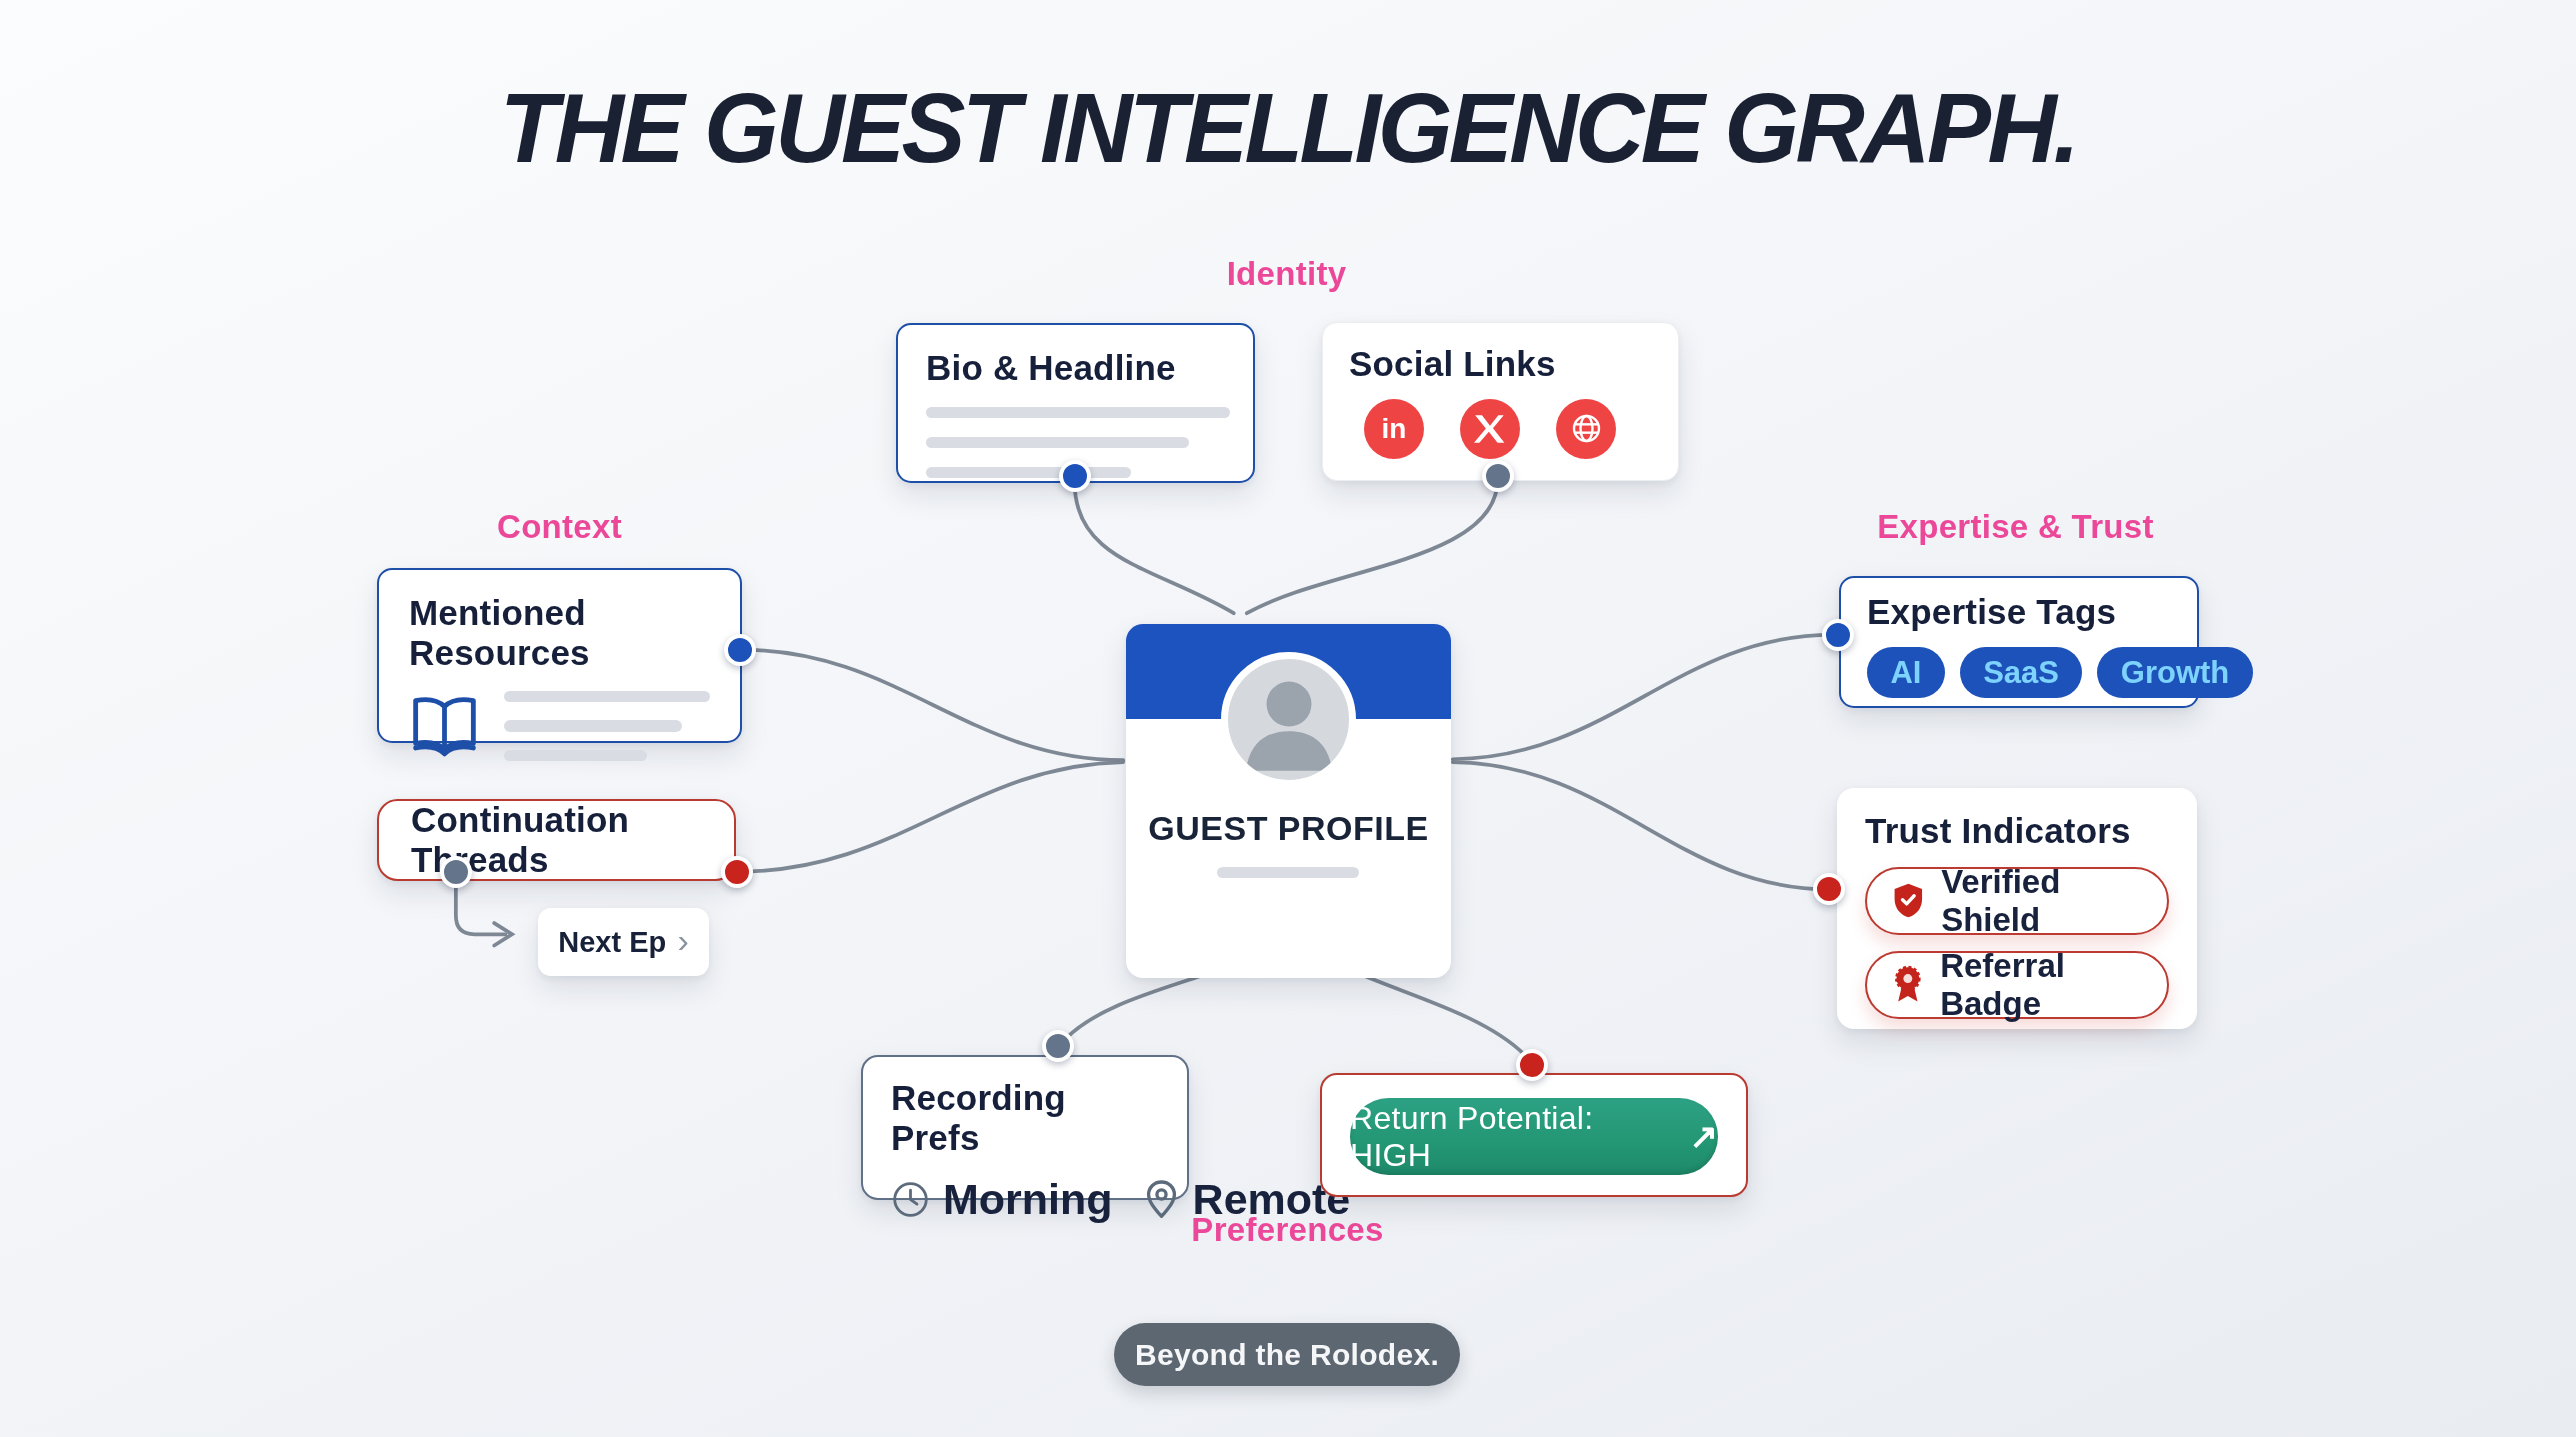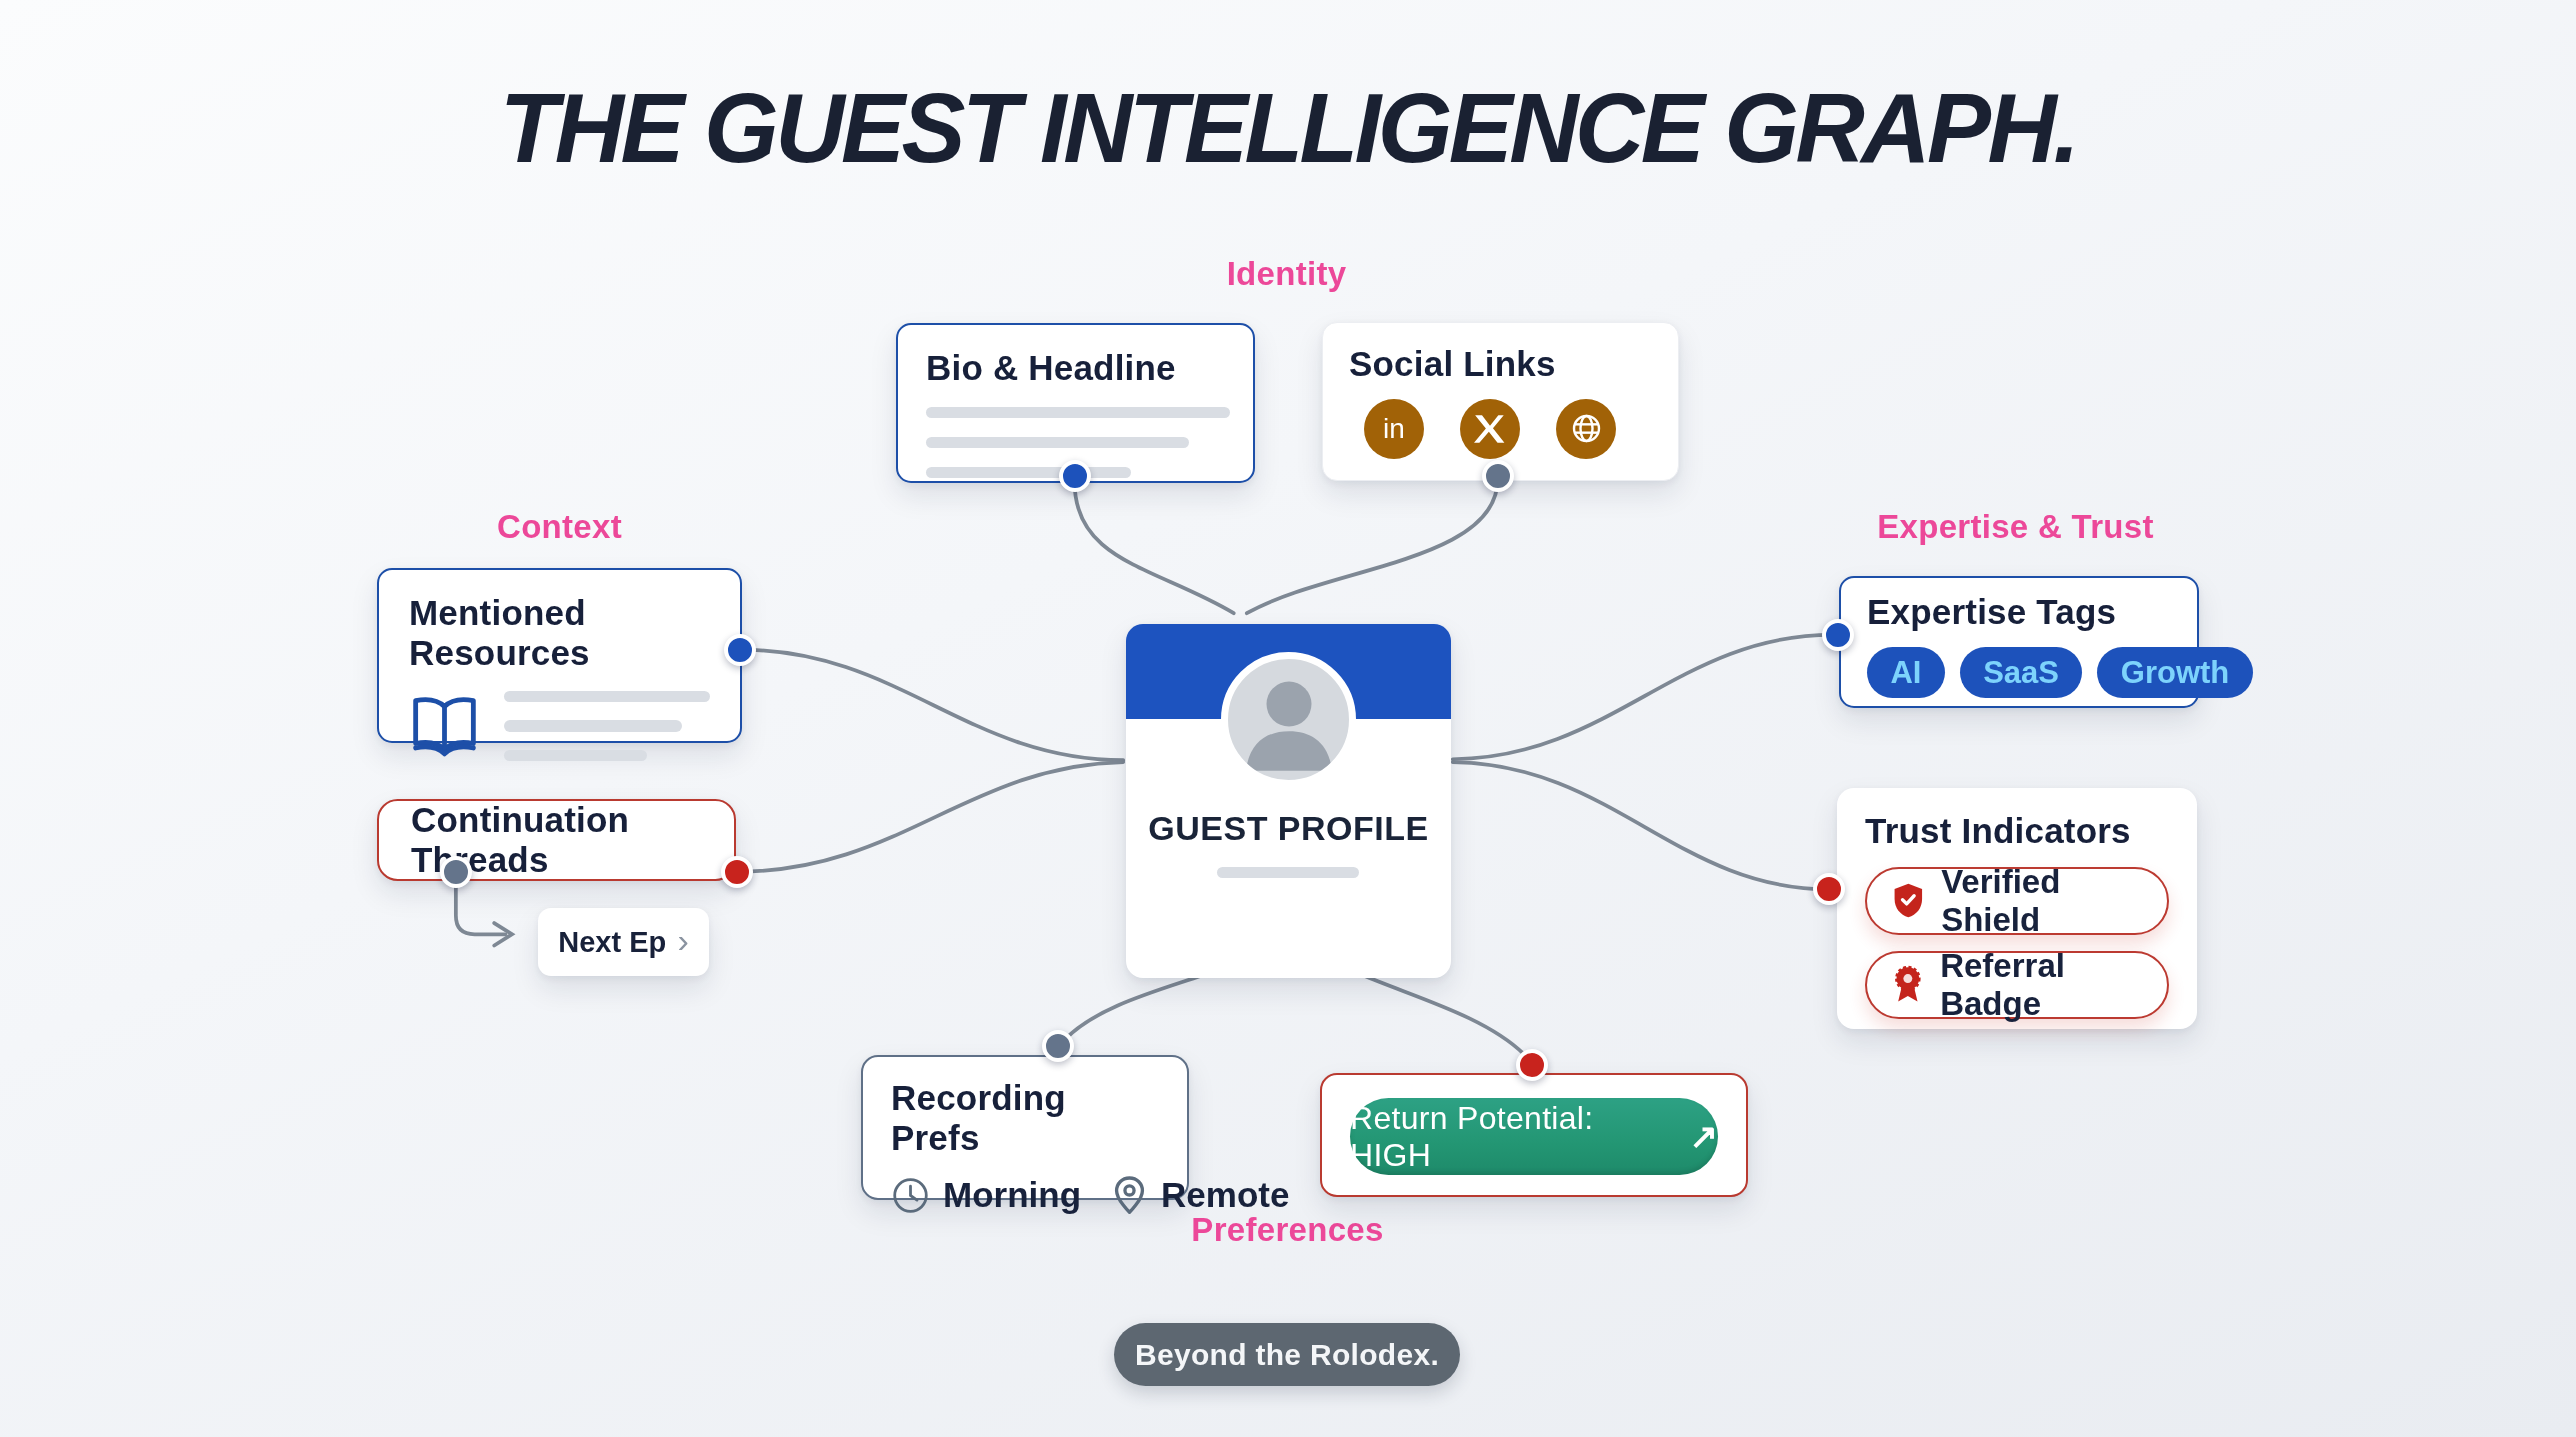--- a/index.html
+++ b/index.html
@@ -46,23 +46,23 @@
   .sk { background:#d9dde3; border-radius:6.6px; height:11.2px; }
 
   
   .card-bio { left:896px; top:315px; width:359px; height:160px; padding:22.5px 28px; }
   .card-bio .lines { margin-top:19px; display:flex; flex-direction:column; gap:19px; }
 
   
   .card-social { left:1322px; top:314px; width:357px; height:159px; padding:20.6px 26px; border:0.9px solid #eceef2; }
   .social-row { margin-top:15px; display:flex; gap:36px; padding-left:15px; }
   .social-circle {
-    width:60px; height:60px; border-radius:50%; background:#a16207;
+    width:60px; height:60px; border-radius:50%; background:#ef4444;
     display:flex; align-items:center; justify-content:center;
-    color:#fff; font-weight:normal; cursor:pointer;
+    color:#fff; font-weight:bold; cursor:pointer;
   }
   .social-circle span { font-size:28px; }
 
   
   .card-mentioned { left:377px; top:560px; width:365px; height:175px; padding:22.5px 30px; }
   .mentioned-row { margin-top:15px; display:flex; align-items:center; gap:24px; }
   .mentioned-lines { display:flex; flex-direction:column; gap:18px; flex:1; }
 
   
   .card-threads {
@@ -112,21 +112,21 @@
     display:flex; align-items:center; gap:15px; padding:0 22.5px;
     margin-top:16px; width:fit-content; min-width:281px; background:#fff;
     box-shadow:0 9.4px 17px rgba(200,44,32,.16); cursor:pointer;
   }
   .trust-pill .t { font-size:33px; font-weight:600; color:#18223c; }
 
   
   .card-recording { left:861px; top:1047px; width:328px; height:145px; border-radius:17px; padding:20.6px 28px; }
   .rec-row { margin-top:17px; display:flex; align-items:center; gap:15px; }
   .rec-item { display:flex; align-items:center; gap:13px; }
-  .rec-item .t { font-size:35px; font-weight:600; color:#18223c; }
+  .rec-item .t { font-size:43px; font-weight:600; color:#18223c; }
   .rec-gap { width:32px; }
 
   
   .card-return { left:1320px; top:1065px; width:428px; height:124px; border-radius:17px; padding:23.4px 28px; }
   .return-pill {
     width:100%; height:77px; border-radius:935px;
     background:linear-gradient(180deg,#2da184 0%,#239673 60%,#1e8a6a 100%);
     display:flex; align-items:center; justify-content:center; gap:15px;
     color:#fff; cursor:pointer; box-shadow:inset 0 -2.8px 5.6px rgba(0,0,0,.12);
   }

